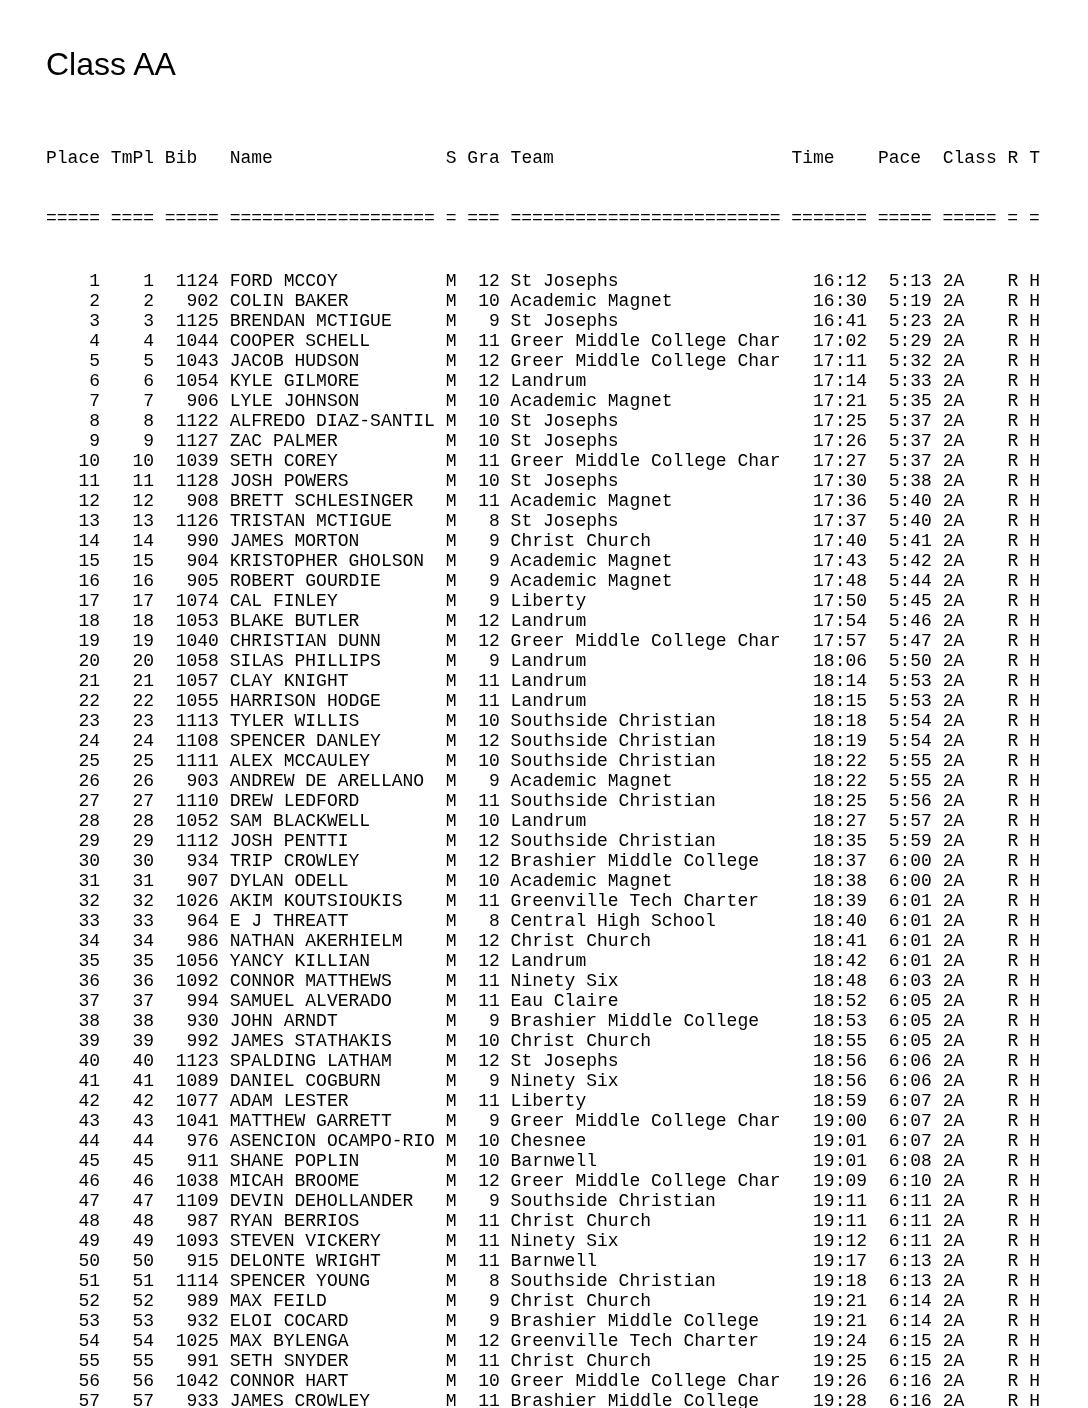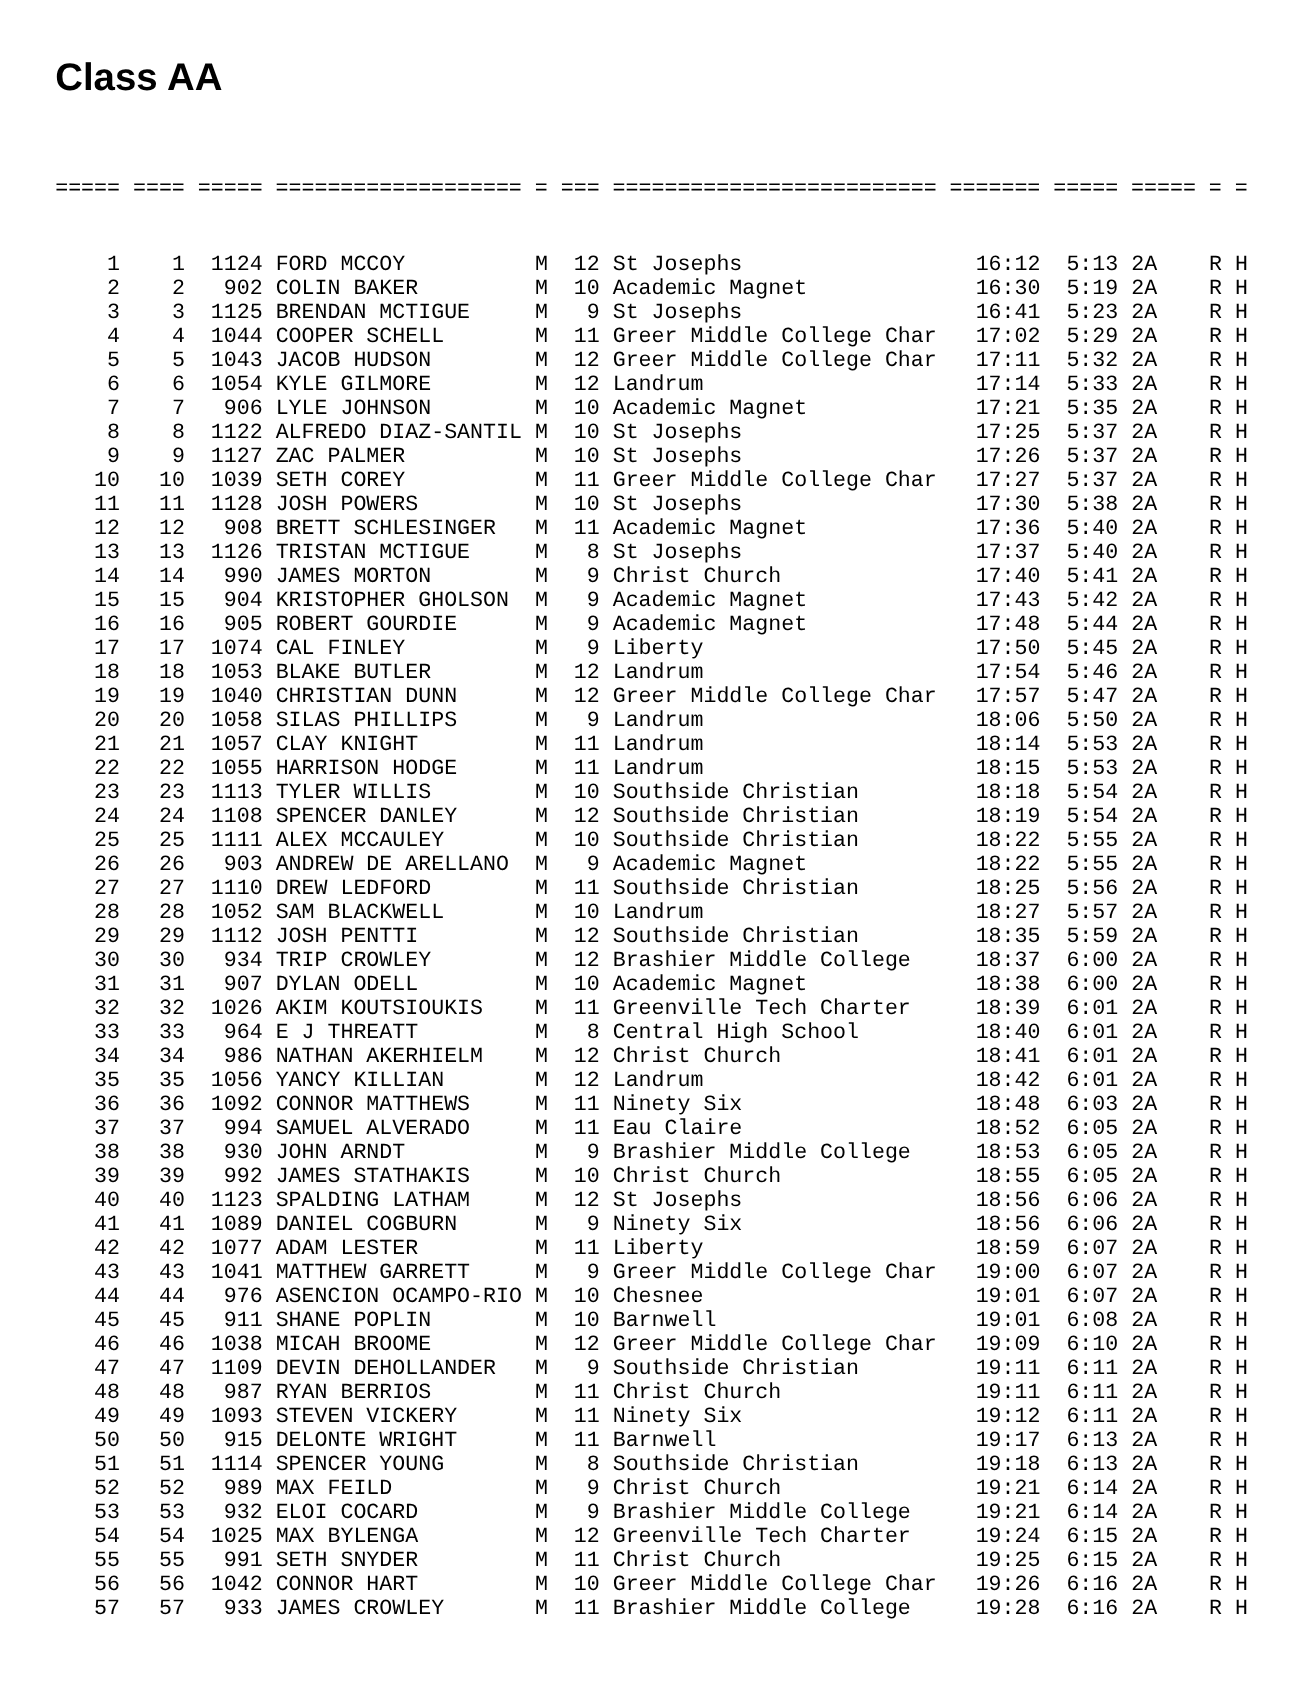--- a/index.html
+++ b/index.html
@@ -16,21 +16,21 @@
   .page {
     box-sizing: border-box;
     width: 1088px;
     height: 1408px;
     padding: 46px 0 0 46px;
     background: #ffffff;
   }
   .doc-title {
     margin: 0 0 25px 0;
     font-family: "Liberation Sans", "DejaVu Sans", sans-serif;
-    font-weight: bold;
+    font-weight: normal;
     font-size: 32px;
     line-height: 37px;
     color: #000000;
     letter-spacing: 0;
   }
   .results {
     font-family: "Liberation Mono", "DejaVu Sans Mono", monospace;
     font-size: 18px;
     line-height: 20px;
     white-space: pre;
@@ -43,16 +43,17 @@
     height: 23px; 
   }
 </style>
 </head>
 <body>
 
 <div class="page">
   <h1 class="doc-title">Class AA</h1>
 
   <div class="results">
+    <div class="line"><span>Place</span> <span>TmPl</span> <span>Bib  </span> <span>Name               </span> <span>S</span> <span>Gra</span> <span>Team                     </span> <span>Time   </span> <span>Pace </span> <span>Class</span> <span>R</span> <span>T</span></div>
     <div class="line sep-line">===== ==== ===== =================== = === ========================= ======= ===== ===== = =</div>
     <div><div class="line"><span>    1</span> <span>   1</span> <span> 1124</span> <span>FORD MCCOY         </span> <span>M</span> <span> 12</span> <span>St Josephs               </span> <span>  16:12</span> <span> 5:13</span> <span>2A   </span> <span>R</span> <span>H</span></div><div class="line"><span>    2</span> <span>   2</span> <span>  902</span> <span>COLIN BAKER        </span> <span>M</span> <span> 10</span> <span>Academic Magnet          </span> <span>  16:30</span> <span> 5:19</span> <span>2A   </span> <span>R</span> <span>H</span></div><div class="line"><span>    3</span> <span>   3</span> <span> 1125</span> <span>BRENDAN MCTIGUE    </span> <span>M</span> <span>  9</span> <span>St Josephs               </span> <span>  16:41</span> <span> 5:23</span> <span>2A   </span> <span>R</span> <span>H</span></div><div class="line"><span>    4</span> <span>   4</span> <span> 1044</span> <span>COOPER SCHELL      </span> <span>M</span> <span> 11</span> <span>Greer Middle College Char</span> <span>  17:02</span> <span> 5:29</span> <span>2A   </span> <span>R</span> <span>H</span></div><div class="line"><span>    5</span> <span>   5</span> <span> 1043</span> <span>JACOB HUDSON       </span> <span>M</span> <span> 12</span> <span>Greer Middle College Char</span> <span>  17:11</span> <span> 5:32</span> <span>2A   </span> <span>R</span> <span>H</span></div><div class="line"><span>    6</span> <span>   6</span> <span> 1054</span> <span>KYLE GILMORE       </span> <span>M</span> <span> 12</span> <span>Landrum                  </span> <span>  17:14</span> <span> 5:33</span> <span>2A   </span> <span>R</span> <span>H</span></div><div class="line"><span>    7</span> <span>   7</span> <span>  906</span> <span>LYLE JOHNSON       </span> <span>M</span> <span> 10</span> <span>Academic Magnet          </span> <span>  17:21</span> <span> 5:35</span> <span>2A   </span> <span>R</span> <span>H</span></div><div class="line"><span>    8</span> <span>   8</span> <span> 1122</span> <span>ALFREDO DIAZ-SANTIL</span> <span>M</span> <span> 10</span> <span>St Josephs               </span> <span>  17:25</span> <span> 5:37</span> <span>2A   </span> <span>R</span> <span>H</span></div><div class="line"><span>    9</span> <span>   9</span> <span> 1127</span> <span>ZAC PALMER         </span> <span>M</span> <span> 10</span> <span>St Josephs               </span> <span>  17:26</span> <span> 5:37</span> <span>2A   </span> <span>R</span> <span>H</span></div><div class="line"><span>   10</span> <span>  10</span> <span> 1039</span> <span>SETH COREY         </span> <span>M</span> <span> 11</span> <span>Greer Middle College Char</span> <span>  17:27</span> <span> 5:37</span> <span>2A   </span> <span>R</span> <span>H</span></div><div class="line"><span>   11</span> <span>  11</span> <span> 1128</span> <span>JOSH POWERS        </span> <span>M</span> <span> 10</span> <span>St Josephs               </span> <span>  17:30</span> <span> 5:38</span> <span>2A   </span> <span>R</span> <span>H</span></div><div class="line"><span>   12</span> <span>  12</span> <span>  908</span> <span>BRETT SCHLESINGER  </span> <span>M</span> <span> 11</span> <span>Academic Magnet          </span> <span>  17:36</span> <span> 5:40</span> <span>2A   </span> <span>R</span> <span>H</span></div><div class="line"><span>   13</span> <span>  13</span> <span> 1126</span> <span>TRISTAN MCTIGUE    </span> <span>M</span> <span>  8</span> <span>St Josephs               </span> <span>  17:37</span> <span> 5:40</span> <span>2A   </span> <span>R</span> <span>H</span></div><div class="line"><span>   14</span> <span>  14</span> <span>  990</span> <span>JAMES MORTON       </span> <span>M</span> <span>  9</span> <span>Christ Church            </span> <span>  17:40</span> <span> 5:41</span> <span>2A   </span> <span>R</span> <span>H</span></div><div class="line"><span>   15</span> <span>  15</span> <span>  904</span> <span>KRISTOPHER GHOLSON </span> <span>M</span> <span>  9</span> <span>Academic Magnet          </span> <span>  17:43</span> <span> 5:42</span> <span>2A   </span> <span>R</span> <span>H</span></div><div class="line"><span>   16</span> <span>  16</span> <span>  905</span> <span>ROBERT GOURDIE     </span> <span>M</span> <span>  9</span> <span>Academic Magnet          </span> <span>  17:48</span> <span> 5:44</span> <span>2A   </span> <span>R</span> <span>H</span></div><div class="line"><span>   17</span> <span>  17</span> <span> 1074</span> <span>CAL FINLEY         </span> <span>M</span> <span>  9</span> <span>Liberty                  </span> <span>  17:50</span> <span> 5:45</span> <span>2A   </span> <span>R</span> <span>H</span></div><div class="line"><span>   18</span> <span>  18</span> <span> 1053</span> <span>BLAKE BUTLER       </span> <span>M</span> <span> 12</span> <span>Landrum                  </span> <span>  17:54</span> <span> 5:46</span> <span>2A   </span> <span>R</span> <span>H</span></div><div class="line"><span>   19</span> <span>  19</span> <span> 1040</span> <span>CHRISTIAN DUNN     </span> <span>M</span> <span> 12</span> <span>Greer Middle College Char</span> <span>  17:57</span> <span> 5:47</span> <span>2A   </span> <span>R</span> <span>H</span></div><div class="line"><span>   20</span> <span>  20</span> <span> 1058</span> <span>SILAS PHILLIPS     </span> <span>M</span> <span>  9</span> <span>Landrum                  </span> <span>  18:06</span> <span> 5:50</span> <span>2A   </span> <span>R</span> <span>H</span></div><div class="line"><span>   21</span> <span>  21</span> <span> 1057</span> <span>CLAY KNIGHT        </span> <span>M</span> <span> 11</span> <span>Landrum                  </span> <span>  18:14</span> <span> 5:53</span> <span>2A   </span> <span>R</span> <span>H</span></div><div class="line"><span>   22</span> <span>  22</span> <span> 1055</span> <span>HARRISON HODGE     </span> <span>M</span> <span> 11</span> <span>Landrum                  </span> <span>  18:15</span> <span> 5:53</span> <span>2A   </span> <span>R</span> <span>H</span></div><div class="line"><span>   23</span> <span>  23</span> <span> 1113</span> <span>TYLER WILLIS       </span> <span>M</span> <span> 10</span> <span>Southside Christian      </span> <span>  18:18</span> <span> 5:54</span> <span>2A   </span> <span>R</span> <span>H</span></div><div class="line"><span>   24</span> <span>  24</span> <span> 1108</span> <span>SPENCER DANLEY     </span> <span>M</span> <span> 12</span> <span>Southside Christian      </span> <span>  18:19</span> <span> 5:54</span> <span>2A   </span> <span>R</span> <span>H</span></div><div class="line"><span>   25</span> <span>  25</span> <span> 1111</span> <span>ALEX MCCAULEY      </span> <span>M</span> <span> 10</span> <span>Southside Christian      </span> <span>  18:22</span> <span> 5:55</span> <span>2A   </span> <span>R</span> <span>H</span></div><div class="line"><span>   26</span> <span>  26</span> <span>  903</span> <span>ANDREW DE ARELLANO </span> <span>M</span> <span>  9</span> <span>Academic Magnet          </span> <span>  18:22</span> <span> 5:55</span> <span>2A   </span> <span>R</span> <span>H</span></div><div class="line"><span>   27</span> <span>  27</span> <span> 1110</span> <span>DREW LEDFORD       </span> <span>M</span> <span> 11</span> <span>Southside Christian      </span> <span>  18:25</span> <span> 5:56</span> <span>2A   </span> <span>R</span> <span>H</span></div><div class="line"><span>   28</span> <span>  28</span> <span> 1052</span> <span>SAM BLACKWELL      </span> <span>M</span> <span> 10</span> <span>Landrum                  </span> <span>  18:27</span> <span> 5:57</span> <span>2A   </span> <span>R</span> <span>H</span></div><div class="line"><span>   29</span> <span>  29</span> <span> 1112</span> <span>JOSH PENTTI        </span> <span>M</span> <span> 12</span> <span>Southside Christian      </span> <span>  18:35</span> <span> 5:59</span> <span>2A   </span> <span>R</span> <span>H</span></div><div class="line"><span>   30</span> <span>  30</span> <span>  934</span> <span>TRIP CROWLEY       </span> <span>M</span> <span> 12</span> <span>Brashier Middle College  </span> <span>  18:37</span> <span> 6:00</span> <span>2A   </span> <span>R</span> <span>H</span></div><div class="line"><span>   31</span> <span>  31</span> <span>  907</span> <span>DYLAN ODELL        </span> <span>M</span> <span> 10</span> <span>Academic Magnet          </span> <span>  18:38</span> <span> 6:00</span> <span>2A   </span> <span>R</span> <span>H</span></div><div class="line"><span>   32</span> <span>  32</span> <span> 1026</span> <span>AKIM KOUTSIOUKIS   </span> <span>M</span> <span> 11</span> <span>Greenville Tech Charter  </span> <span>  18:39</span> <span> 6:01</span> <span>2A   </span> <span>R</span> <span>H</span></div><div class="line"><span>   33</span> <span>  33</span> <span>  964</span> <span>E J THREATT        </span> <span>M</span> <span>  8</span> <span>Central High School      </span> <span>  18:40</span> <span> 6:01</span> <span>2A   </span> <span>R</span> <span>H</span></div><div class="line"><span>   34</span> <span>  34</span> <span>  986</span> <span>NATHAN AKERHIELM   </span> <span>M</span> <span> 12</span> <span>Christ Church            </span> <span>  18:41</span> <span> 6:01</span> <span>2A   </span> <span>R</span> <span>H</span></div><div class="line"><span>   35</span> <span>  35</span> <span> 1056</span> <span>YANCY KILLIAN      </span> <span>M</span> <span> 12</span> <span>Landrum                  </span> <span>  18:42</span> <span> 6:01</span> <span>2A   </span> <span>R</span> <span>H</span></div><div class="line"><span>   36</span> <span>  36</span> <span> 1092</span> <span>CONNOR MATTHEWS    </span> <span>M</span> <span> 11</span> <span>Ninety Six               </span> <span>  18:48</span> <span> 6:03</span> <span>2A   </span> <span>R</span> <span>H</span></div><div class="line"><span>   37</span> <span>  37</span> <span>  994</span> <span>SAMUEL ALVERADO    </span> <span>M</span> <span> 11</span> <span>Eau Claire               </span> <span>  18:52</span> <span> 6:05</span> <span>2A   </span> <span>R</span> <span>H</span></div><div class="line"><span>   38</span> <span>  38</span> <span>  930</span> <span>JOHN ARNDT         </span> <span>M</span> <span>  9</span> <span>Brashier Middle College  </span> <span>  18:53</span> <span> 6:05</span> <span>2A   </span> <span>R</span> <span>H</span></div><div class="line"><span>   39</span> <span>  39</span> <span>  992</span> <span>JAMES STATHAKIS    </span> <span>M</span> <span> 10</span> <span>Christ Church            </span> <span>  18:55</span> <span> 6:05</span> <span>2A   </span> <span>R</span> <span>H</span></div><div class="line"><span>   40</span> <span>  40</span> <span> 1123</span> <span>SPALDING LATHAM    </span> <span>M</span> <span> 12</span> <span>St Josephs               </span> <span>  18:56</span> <span> 6:06</span> <span>2A   </span> <span>R</span> <span>H</span></div><div class="line"><span>   41</span> <span>  41</span> <span> 1089</span> <span>DANIEL COGBURN     </span> <span>M</span> <span>  9</span> <span>Ninety Six               </span> <span>  18:56</span> <span> 6:06</span> <span>2A   </span> <span>R</span> <span>H</span></div><div class="line"><span>   42</span> <span>  42</span> <span> 1077</span> <span>ADAM LESTER        </span> <span>M</span> <span> 11</span> <span>Liberty                  </span> <span>  18:59</span> <span> 6:07</span> <span>2A   </span> <span>R</span> <span>H</span></div><div class="line"><span>   43</span> <span>  43</span> <span> 1041</span> <span>MATTHEW GARRETT    </span> <span>M</span> <span>  9</span> <span>Greer Middle College Char</span> <span>  19:00</span> <span> 6:07</span> <span>2A   </span> <span>R</span> <span>H</span></div><div class="line"><span>   44</span> <span>  44</span> <span>  976</span> <span>ASENCION OCAMPO-RIO</span> <span>M</span> <span> 10</span> <span>Chesnee                  </span> <span>  19:01</span> <span> 6:07</span> <span>2A   </span> <span>R</span> <span>H</span></div><div class="line"><span>   45</span> <span>  45</span> <span>  911</span> <span>SHANE POPLIN       </span> <span>M</span> <span> 10</span> <span>Barnwell                 </span> <span>  19:01</span> <span> 6:08</span> <span>2A   </span> <span>R</span> <span>H</span></div><div class="line"><span>   46</span> <span>  46</span> <span> 1038</span> <span>MICAH BROOME       </span> <span>M</span> <span> 12</span> <span>Greer Middle College Char</span> <span>  19:09</span> <span> 6:10</span> <span>2A   </span> <span>R</span> <span>H</span></div><div class="line"><span>   47</span> <span>  47</span> <span> 1109</span> <span>DEVIN DEHOLLANDER  </span> <span>M</span> <span>  9</span> <span>Southside Christian      </span> <span>  19:11</span> <span> 6:11</span> <span>2A   </span> <span>R</span> <span>H</span></div><div class="line"><span>   48</span> <span>  48</span> <span>  987</span> <span>RYAN BERRIOS       </span> <span>M</span> <span> 11</span> <span>Christ Church            </span> <span>  19:11</span> <span> 6:11</span> <span>2A   </span> <span>R</span> <span>H</span></div><div class="line"><span>   49</span> <span>  49</span> <span> 1093</span> <span>STEVEN VICKERY     </span> <span>M</span> <span> 11</span> <span>Ninety Six               </span> <span>  19:12</span> <span> 6:11</span> <span>2A   </span> <span>R</span> <span>H</span></div><div class="line"><span>   50</span> <span>  50</span> <span>  915</span> <span>DELONTE WRIGHT     </span> <span>M</span> <span> 11</span> <span>Barnwell                 </span> <span>  19:17</span> <span> 6:13</span> <span>2A   </span> <span>R</span> <span>H</span></div><div class="line"><span>   51</span> <span>  51</span> <span> 1114</span> <span>SPENCER YOUNG      </span> <span>M</span> <span>  8</span> <span>Southside Christian      </span> <span>  19:18</span> <span> 6:13</span> <span>2A   </span> <span>R</span> <span>H</span></div><div class="line"><span>   52</span> <span>  52</span> <span>  989</span> <span>MAX FEILD          </span> <span>M</span> <span>  9</span> <span>Christ Church            </span> <span>  19:21</span> <span> 6:14</span> <span>2A   </span> <span>R</span> <span>H</span></div><div class="line"><span>   53</span> <span>  53</span> <span>  932</span> <span>ELOI COCARD        </span> <span>M</span> <span>  9</span> <span>Brashier Middle College  </span> <span>  19:21</span> <span> 6:14</span> <span>2A   </span> <span>R</span> <span>H</span></div><div class="line"><span>   54</span> <span>  54</span> <span> 1025</span> <span>MAX BYLENGA        </span> <span>M</span> <span> 12</span> <span>Greenville Tech Charter  </span> <span>  19:24</span> <span> 6:15</span> <span>2A   </span> <span>R</span> <span>H</span></div><div class="line"><span>   55</span> <span>  55</span> <span>  991</span> <span>SETH SNYDER        </span> <span>M</span> <span> 11</span> <span>Christ Church            </span> <span>  19:25</span> <span> 6:15</span> <span>2A   </span> <span>R</span> <span>H</span></div><div class="line"><span>   56</span> <span>  56</span> <span> 1042</span> <span>CONNOR HART        </span> <span>M</span> <span> 10</span> <span>Greer Middle College Char</span> <span>  19:26</span> <span> 6:16</span> <span>2A   </span> <span>R</span> <span>H</span></div><div class="line"><span>   57</span> <span>  57</span> <span>  933</span> <span>JAMES CROWLEY      </span> <span>M</span> <span> 11</span> <span>Brashier Middle College  </span> <span>  19:28</span> <span> 6:16</span> <span>2A   </span> <span>R</span> <span>H</span></div></div>
   </div>
 </div>
 
 </body></html>

